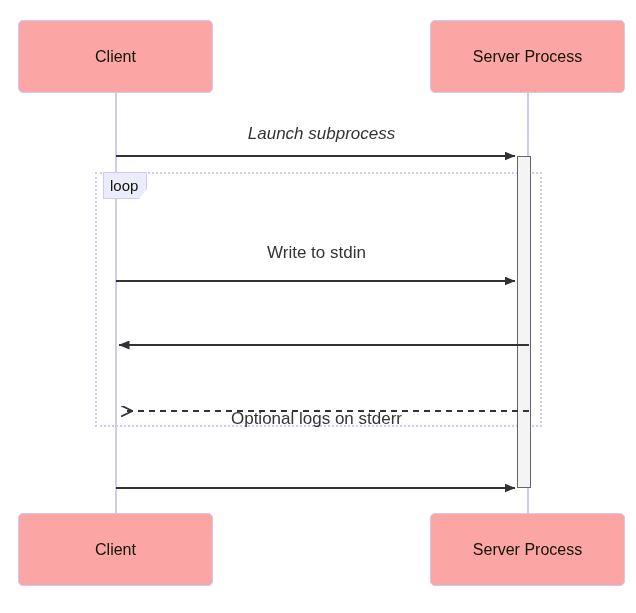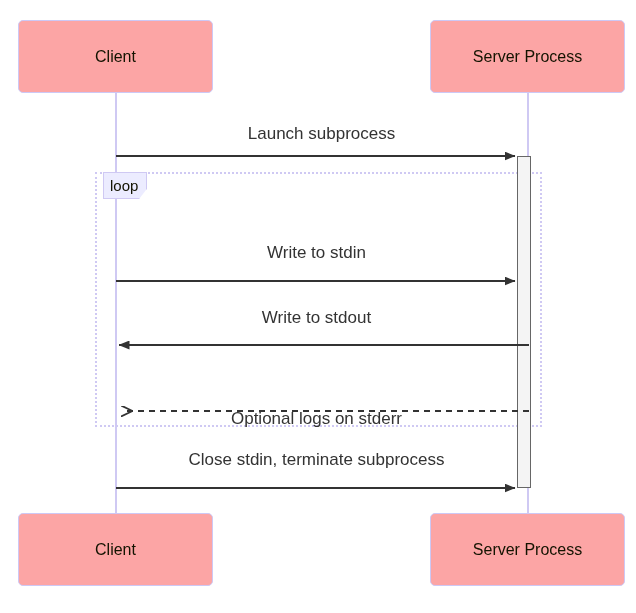--- a/index.html
+++ b/index.html
@@ -132,29 +132,27 @@
   <div class="lifeline ll-client"></div>
   <div class="lifeline ll-server"></div>
 
   <div class="loop-box"></div>
   <div class="loop-tag">
     <span>loop</span>
   </div>
 
   <div class="activation"></div>
 
-  <div class="msg-label" style="left:116px; top:124px; width:411px;">Launch subprocess</div>
+  <div class="msg-label" style="left:116px; top:124px; width:411px;font-style:italic;">Launch subprocess</div>
 
   <div class="msg-label" style="left:116px; top:243px; width:401px;">Write to stdin</div>
 
-  <div class="msg-label" style="left:116px; top:308px; width:401px;">Write to stdout</div>
 
   <div class="msg-label" style="left:116px; top:373px; width:401px;margin-top:36px;">Optional logs on stderr</div>
 
-  <div class="msg-label" style="left:116px; top:450px; width:401px;">Close stdin, terminate subprocess</div>
 
   <svg class="msg-svg" viewBox="0 0 636 613" xmlns="http://www.w3.org/2000/svg">
     <defs>
       <marker id="ah-right" markerWidth="11" markerHeight="9" refX="10.5" refY="4.5" orient="auto" markerUnits="userSpaceOnUse">
         <path d="M0,0 L11,4.5 L0,9 z" fill="#333333"></path>
       </marker>
       <marker id="ah-left" markerWidth="11" markerHeight="9" refX="10.5" refY="4.5" orient="auto" markerUnits="userSpaceOnUse">
         <path d="M0,0 L11,4.5 L0,9 z" fill="#333333"></path>
       </marker>
       <marker id="ah-open-left" markerWidth="12" markerHeight="11" refX="11" refY="5.5" orient="auto" markerUnits="userSpaceOnUse">

